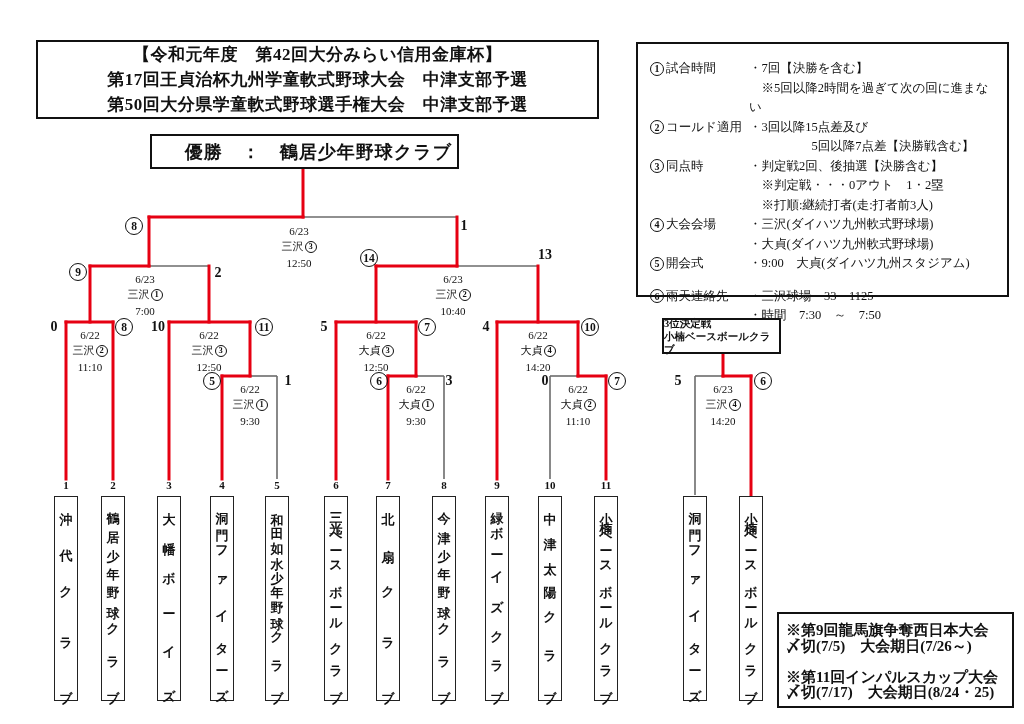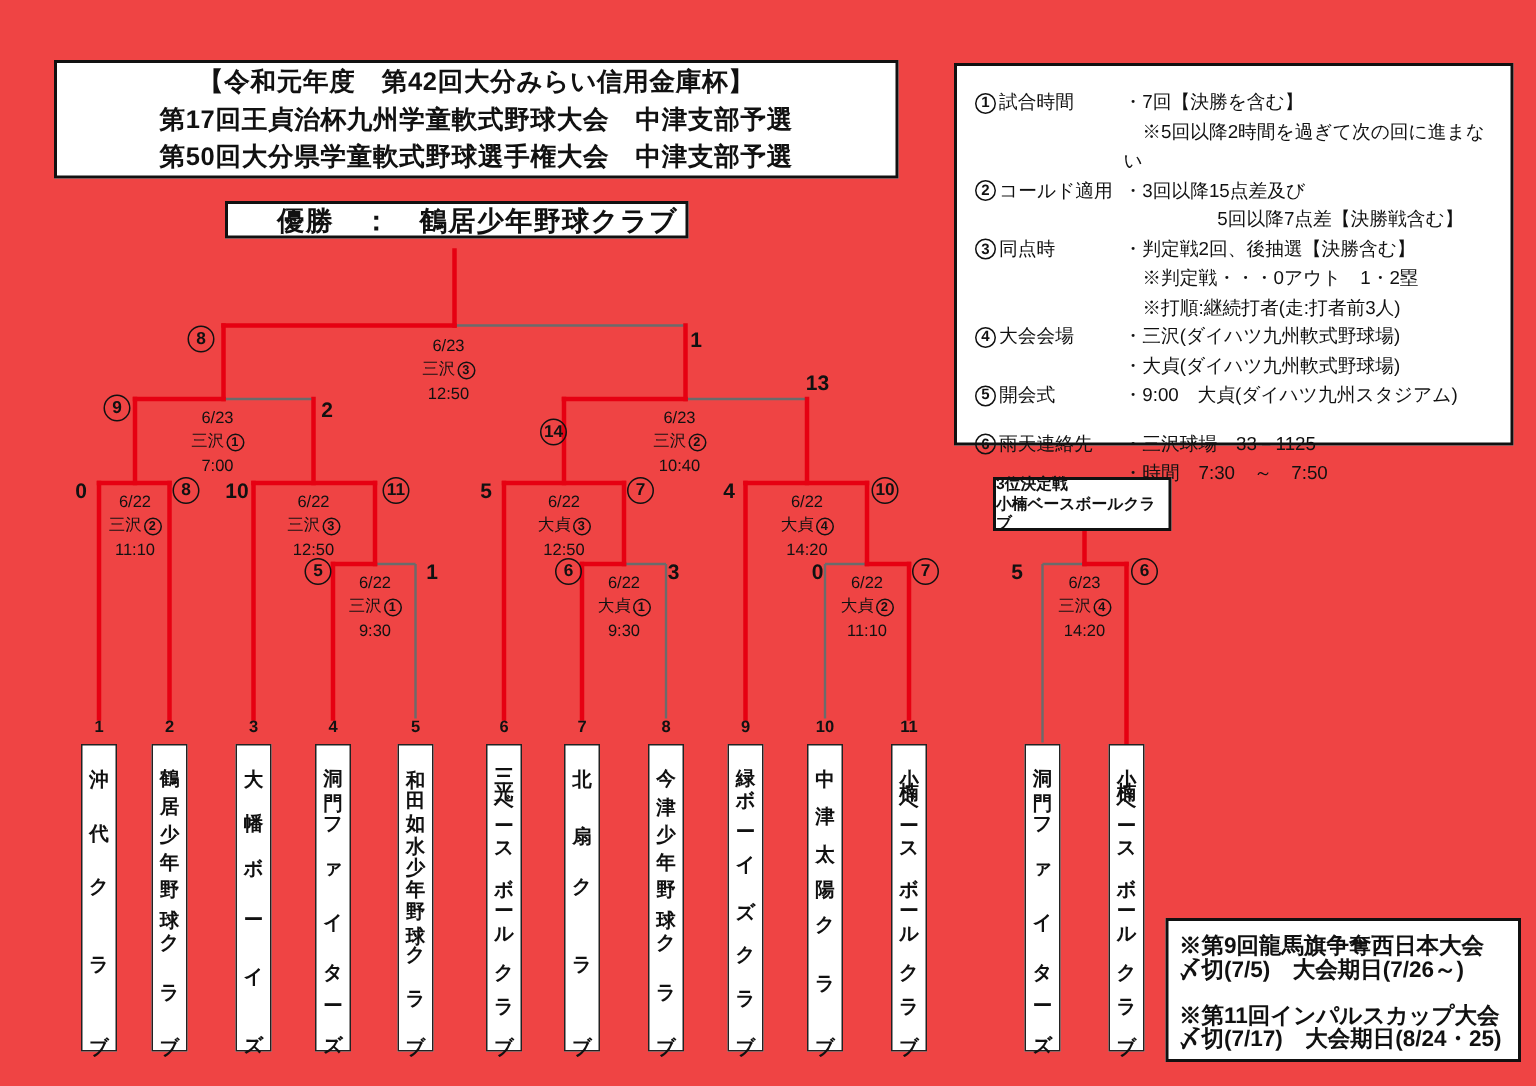--- a/index.html
+++ b/index.html
@@ -1,28 +1,28 @@
 <!DOCTYPE html>
 <html><head>
 <meta charset="utf-8">
 <style>
   html,body{margin:0;padding:0;background:#e9e9e9;}
   .canvas{
-    position:relative;width:1024px;height:724px;background:#ef4444;
-    font-family:Liberation Sans, sans-serif;color:#111;
+    position:relative;width:1024px;height:724px;background:#ffffff;
+    font-family:Liberation Serif, serif;color:#111;
     overflow:hidden;margin:0 auto;
   }
   .box{position:absolute;background:#fff;border:2px solid #111;box-sizing:border-box;}
   #title-box{
     left:36px;top:40px;width:563px;height:79px;
     display:flex;flex-direction:column;justify-content:center;text-align:center;
     font-weight:bold;font-size:17px;line-height:25px;letter-spacing:.5px;
   }
   #champion-box{
-    left:150px;top:134px;width:309px;height:25px;
+    left:150px;top:134px;width:309px;height:35px;
     display:flex;align-items:center;justify-content:center;
     font-weight:bold;font-size:18px;letter-spacing:1px;padding-left:28px;
   }
   #rules-box{
     left:636px;top:42px;width:373px;height:255px;
     padding:15px 6px 6px 12px;font-size:12.5px;
   }
   .rule-row{display:flex;line-height:19.5px;}
   .rule-row.gap{margin-top:13px;}
   .rule-term{width:99px;flex:none;display:flex;align-items:center;gap:2px;}
@@ -227,21 +227,21 @@
       <div class="score circled" style="left: 78px; top: 272px;">9</div>
       <div class="score plain" style="left: 218px; top: 273px;">2</div>
       <div class="match-label" style="left: 411px; top: 272px;">
         <div>6/23</div>
         <div class="venue-line">
           <span>三沢</span>
           <span class="mini-circle">2</span>
         </div>
         <div class="time">10:40</div>
       </div>
-      <div class="score circled" style="left: 369px; top: 288px;">14</div>
+      <div class="score circled" style="left: 369px; top: 258px;">14</div>
       <div class="score plain" style="left: 545px; top: 255px;">13</div>
       <div class="match-label" style="left: 48px; top: 328px;">
         <div>6/22</div>
         <div class="venue-line">
           <span>三沢</span>
           <span class="mini-circle">2</span>
         </div>
         <div class="time">11:10</div>
       </div>
       <div class="score plain" style="left: 54px; top: 327px;">0</div>

